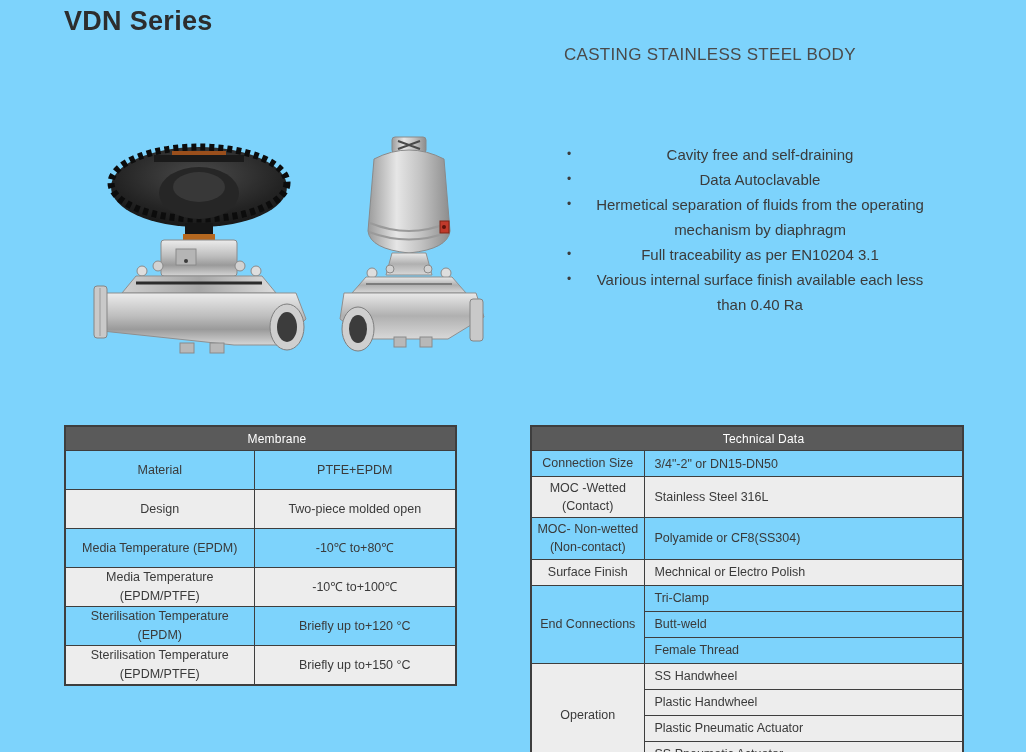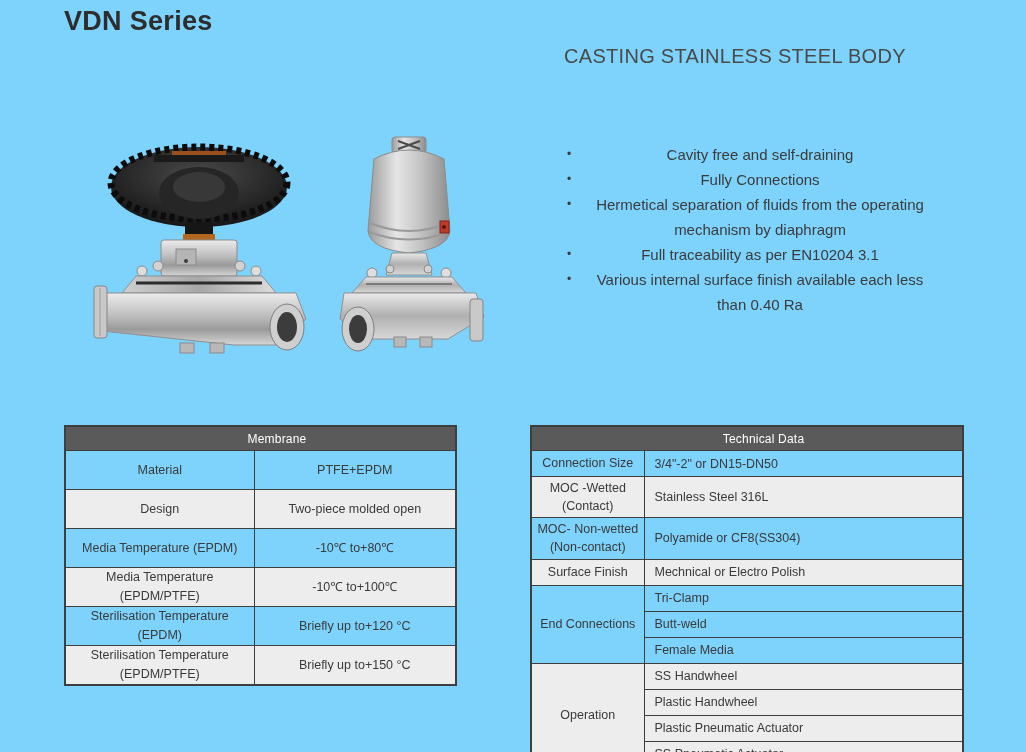--- a/index.html
+++ b/index.html
@@ -10,21 +10,21 @@
   .series-title {
     position:absolute; left:64px; top:6px;
     font-size:27px; font-weight:bold; color:#2d2d2d; letter-spacing:0.3px;
   }
   .main-title {
     position:absolute; left:562px; top:10px;
     font-size:21px; font-weight:bold; color:#323232; letter-spacing:0.2px;
   }
   .subtitle {
     position:absolute; left:564px; top:45px;
-    font-size:20px; font-weight:normal; color:#4a4a4a; letter-spacing:0.3px;
+    font-size:17px; font-weight:normal; color:#4a4a4a; letter-spacing:0.3px;
   }
   .valve-img { position:absolute; }
   .valve-img-1 { left:84px; top:131px; }
   .valve-img-2 { left:328px; top:133px; }
 
   .features { position:absolute; left:567px; top:142px; list-style:none; margin:0; padding:0; }
   .feature-item { display:flex; font-size:15px; line-height:25px; color:#3b3b3b; }
   .bullet { width:14px; font-size:12px; flex:0 0 14px; }
   .feature-text { width:358px;text-align:center; }
 
@@ -164,21 +164,21 @@
     <rect x="92" y="204" width="12" height="10" fill="#b8b8b8" stroke="#8a8a8a"></rect>
   </svg>
 
   <ul class="features">
       <li class="feature-item">
         <span class="bullet">•</span>
         <span class="feature-text">Cavity free and self-draining</span>
       </li>
       <li class="feature-item">
         <span class="bullet">•</span>
-        <span class="feature-text">Fully Connections</span>
+        <span class="feature-text">Data Autoclavable</span>
       </li>
       <li class="feature-item">
         <span class="bullet">•</span>
         <span class="feature-text">Hermetical separation of fluids from the operating mechanism by diaphragm</span>
       </li>
       <li class="feature-item">
         <span class="bullet">•</span>
         <span class="feature-text">Full traceability as per EN10204 3.1</span>
       </li>
       <li class="feature-item">
@@ -258,21 +258,21 @@
           <td class="value-cell shaded">Mechnical or Electro Polish</td>
         </tr>
         <tr>
           <td class="label-cell" rowspan="3">End Connections</td>
           <td class="value-cell">Tri-Clamp</td>
         </tr>
         <tr>
           <td class="value-cell">Butt-weld</td>
         </tr>
         <tr>
-          <td class="value-cell">Female Media</td>
+          <td class="value-cell">Female Thread</td>
         </tr>
         <tr>
           <td class="label-cell shaded" rowspan="4">Operation</td>
           <td class="value-cell shaded">SS Handwheel</td>
         </tr>
         <tr>
           <td class="value-cell shaded">Plastic Handwheel</td>
         </tr>
         <tr>
           <td class="value-cell shaded">Plastic Pneumatic Actuator</td>

